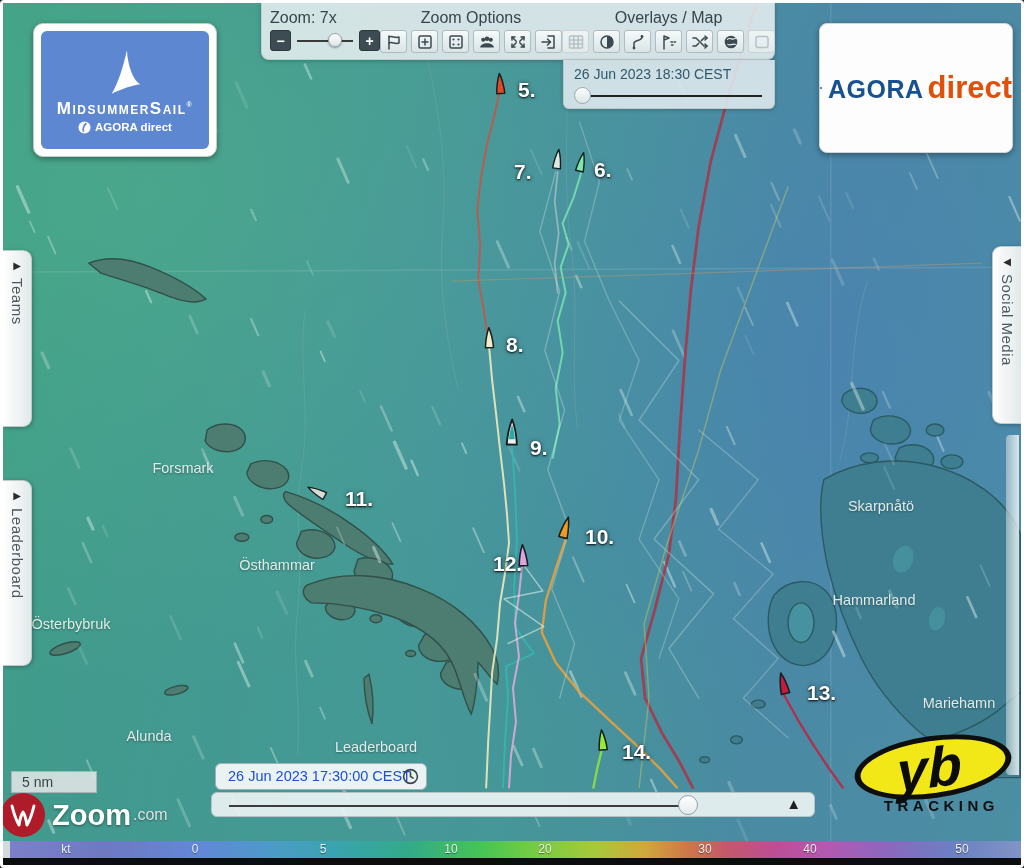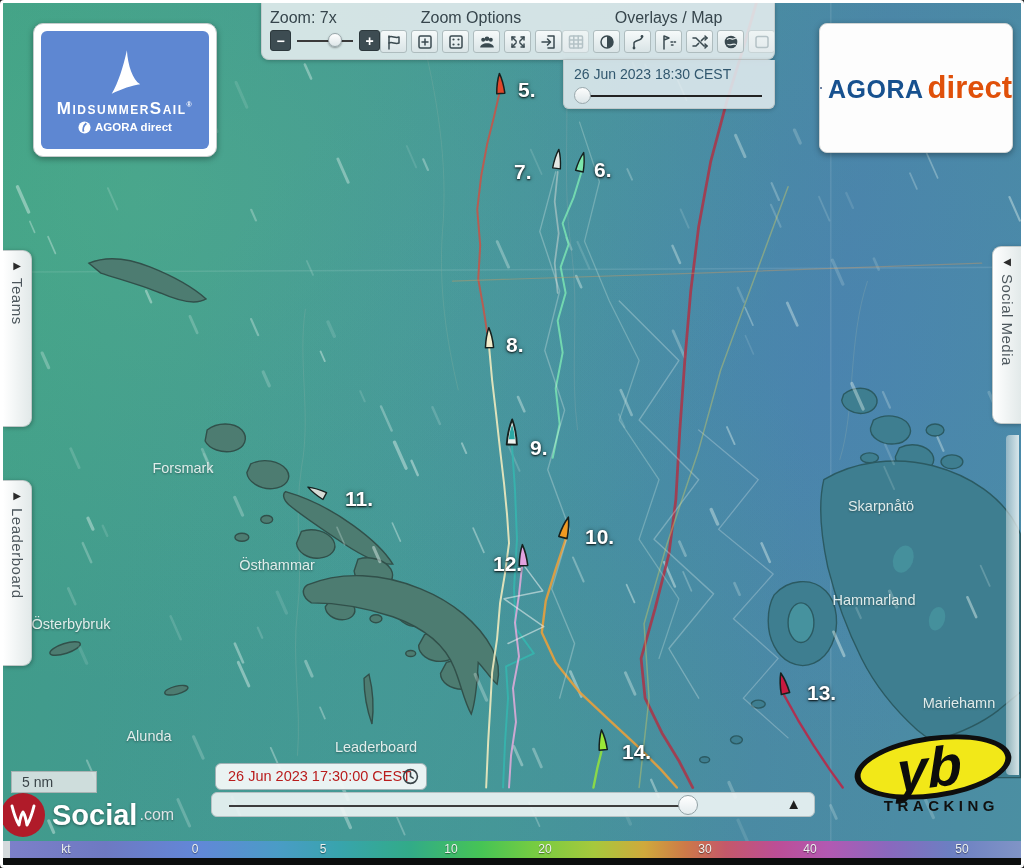--- a/index.html
+++ b/index.html
@@ -115,21 +115,21 @@
     writing-mode:vertical-rl;font-size:15px;color:#4c565c;margin-top:7px;letter-spacing:0.5px;
   }
   .right-strip{
     position:absolute;right:2px;top:432px;width:13px;height:340px;border-radius:4px 0 0 4px;
     background:linear-gradient(to right,rgba(208,219,219,0.55),rgba(240,246,246,0.85));
   }
   
   .pb-pill{
     position:absolute;left:212px;top:760px;width:212px;height:27px;
     background:rgba(243,248,248,0.95);border:1px solid #a2b2b6;border-radius:6px;
-    font-size:14.5px;color:#b91c1c;line-height:25px;padding-left:12px;white-space:nowrap;
+    font-size:14.5px;color:#1d4ed8;line-height:25px;padding-left:12px;white-space:nowrap;
   }
   .pb-clock{position:absolute;right:7px;top:4px;width:17px;height:17px;}
   .pb-bar{
     position:absolute;left:208px;top:789px;width:604px;height:25px;
     background:rgba(238,245,245,0.9);border:1px solid #b6c2c4;border-radius:6px;
   }
   .pb-line{position:absolute;left:17px;top:11.5px;width:457px;height:2px;background:#3c3c3c;}
   .pb-thumb{
     position:absolute;left:466px;top:1.5px;width:20px;height:20px;border-radius:50%;
     background:linear-gradient(#ffffff,#e4ecee);border:1px solid #93a2a6;cursor:grab;
@@ -584,21 +584,21 @@
     <div class="pb-thumb"></div>
     <div class="pb-play">▲</div>
   </div>
 
   <div class="scale-box">5 nm</div>
   <div class="windy">
     <svg width="46" height="46" viewBox="0 0 46 46" style="margin-left:-5px;">
       <circle cx="23" cy="23" r="22" fill="#b01b29"></circle>
       <path d="M12,14 C14,22 16,28 19,33 C20,27 21,23 23,20 C25,23 26,27 27,33 C30,28 32,22 34,14" fill="none" stroke="#ffffff" stroke-width="3" stroke-linecap="round" stroke-linejoin="round"></path>
     </svg>
-    <span class="windy-name">Social</span>
+    <span class="windy-name">Zoom</span>
     <span class="windy-tld">.com</span>
   </div>
 
   <svg class="yb-logo" viewBox="0 0 172 86">
     <g transform="rotate(-8 84 36)">
       <ellipse cx="84" cy="36" rx="79" ry="31" fill="#0e0e0e"></ellipse>
       <ellipse cx="84" cy="36" rx="73" ry="26" fill="#f2e818"></ellipse>
       <text x="84" y="36" text-anchor="middle" dy="0.36em" transform="skewX(-6)" font-family="Liberation Sans, sans-serif" font-style="italic" font-weight="bold" font-size="56" fill="#0c0c0c">yb</text>
     </g>
     <text x="150" y="80" text-anchor="end" font-family="Liberation Sans, sans-serif" font-weight="bold" font-size="15" letter-spacing="4.5" fill="#101010">TRACKING</text>

